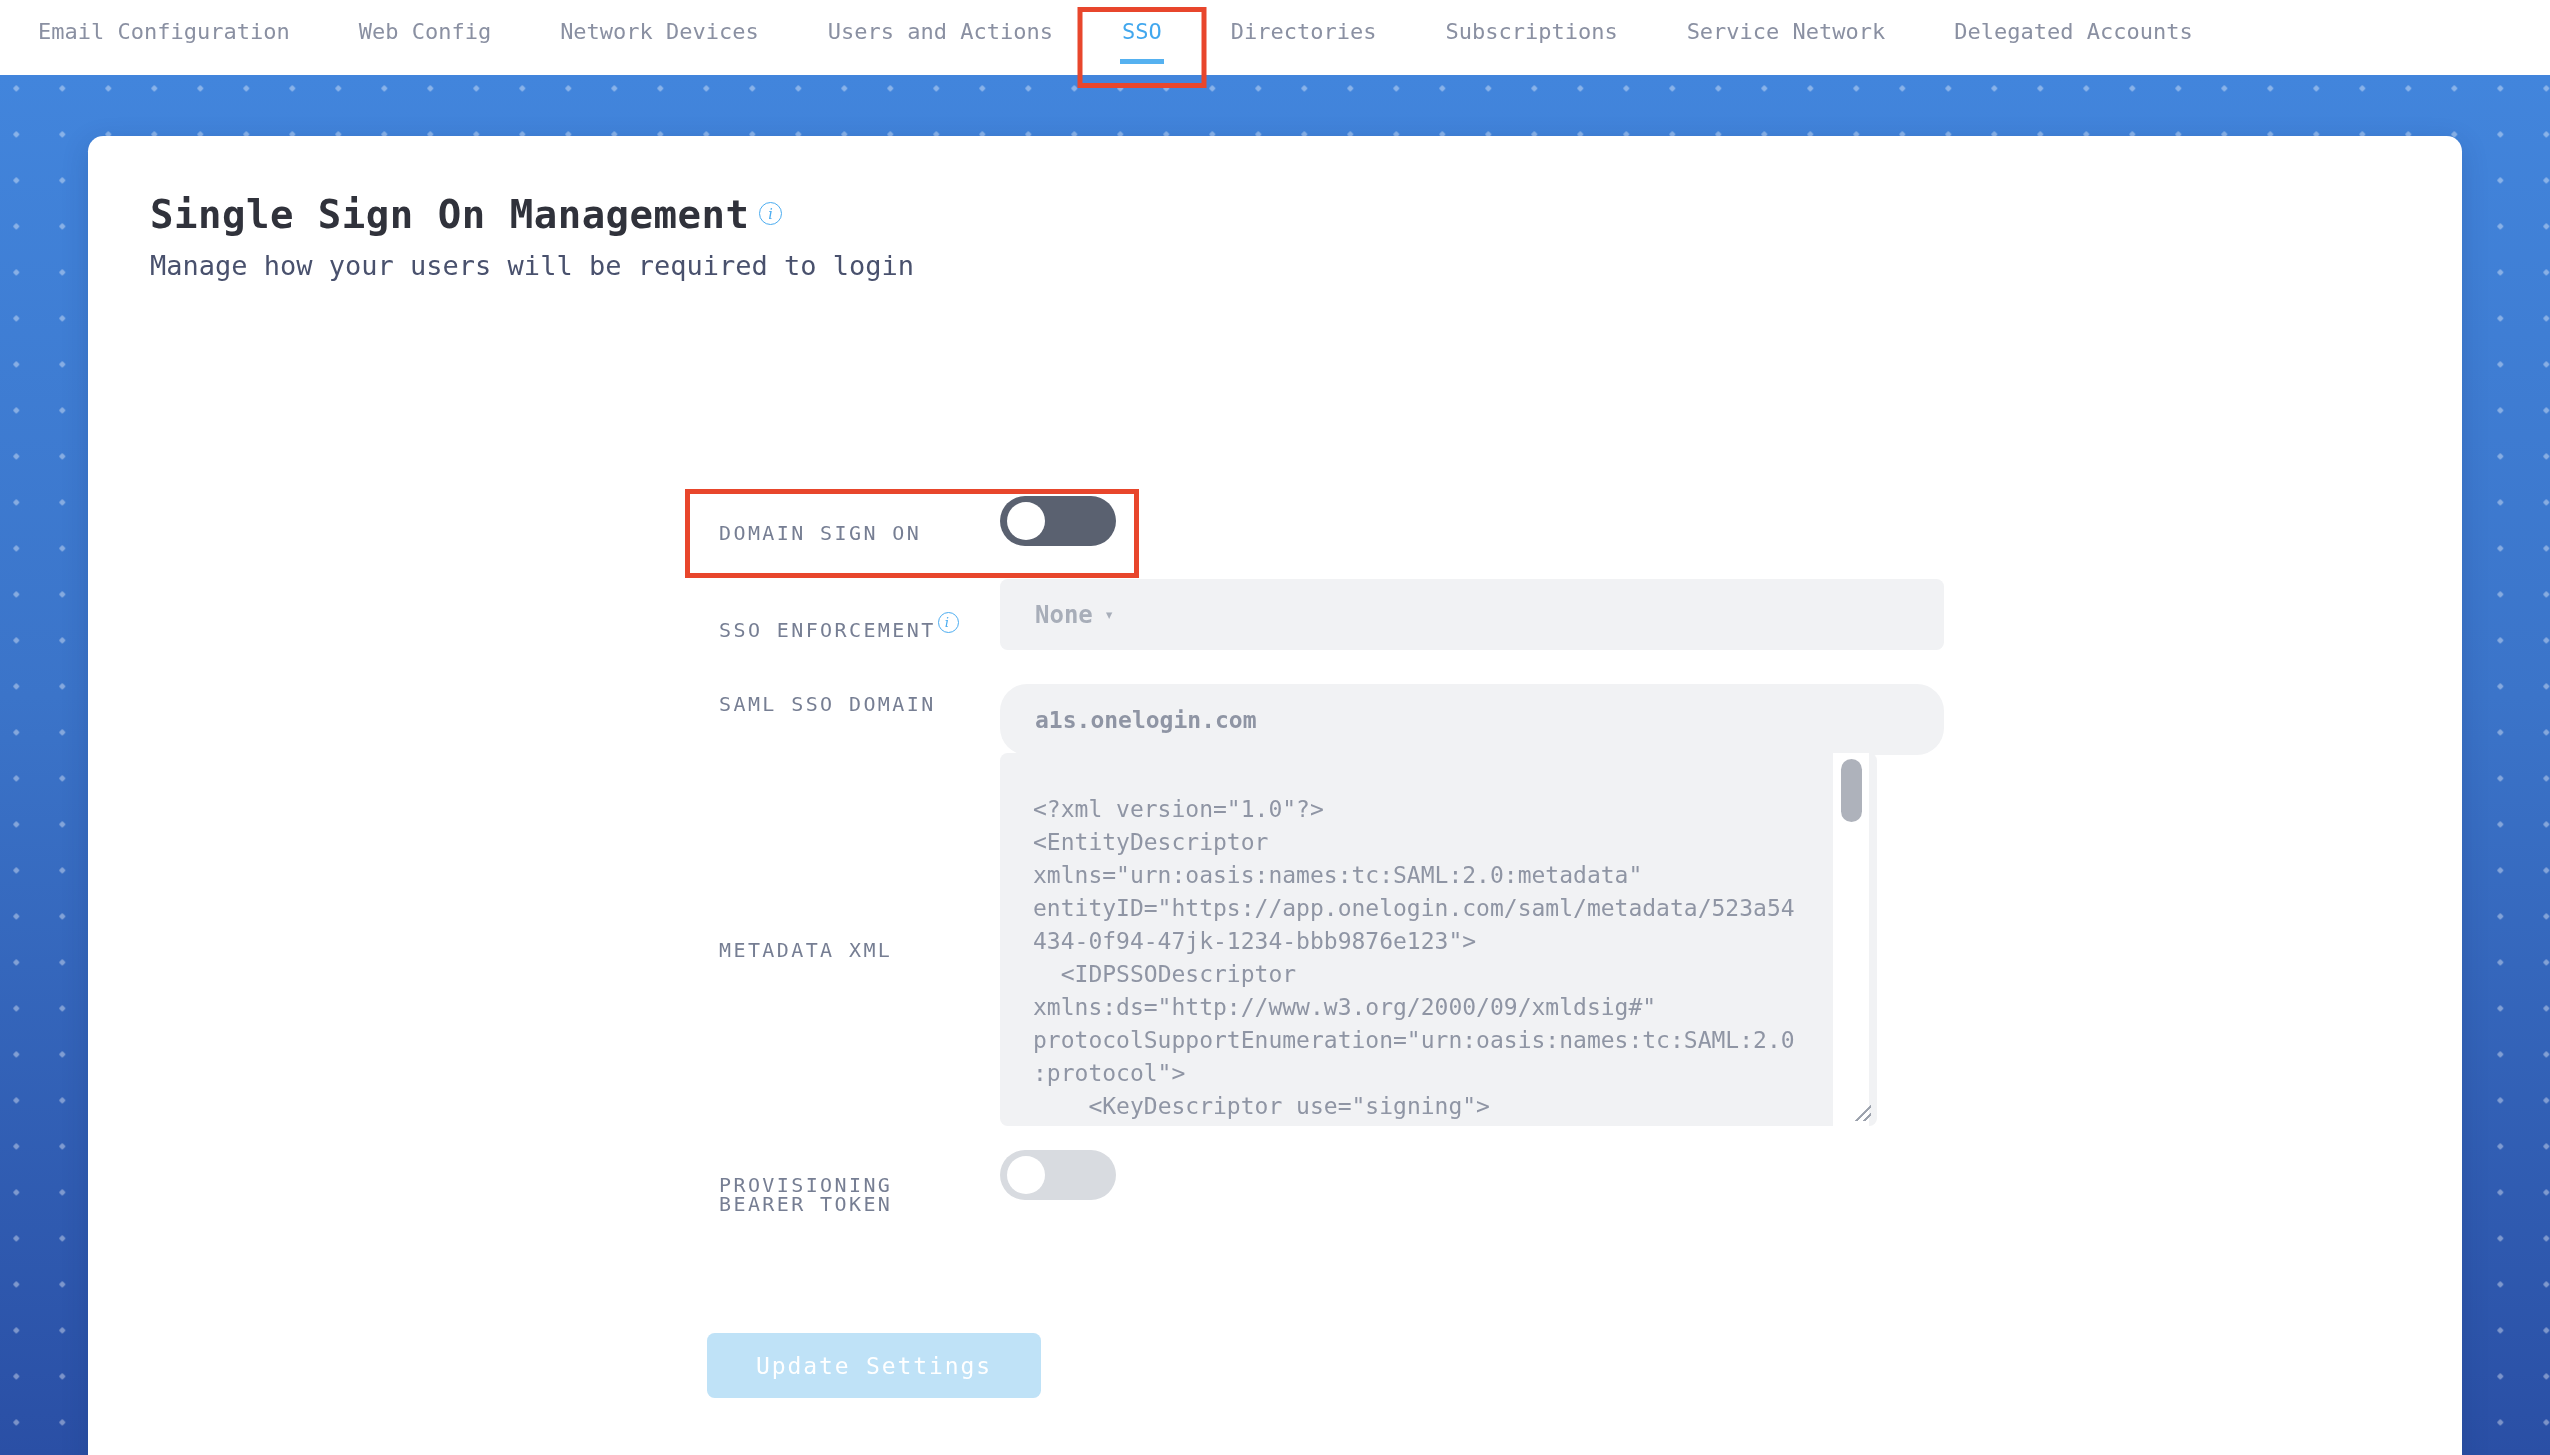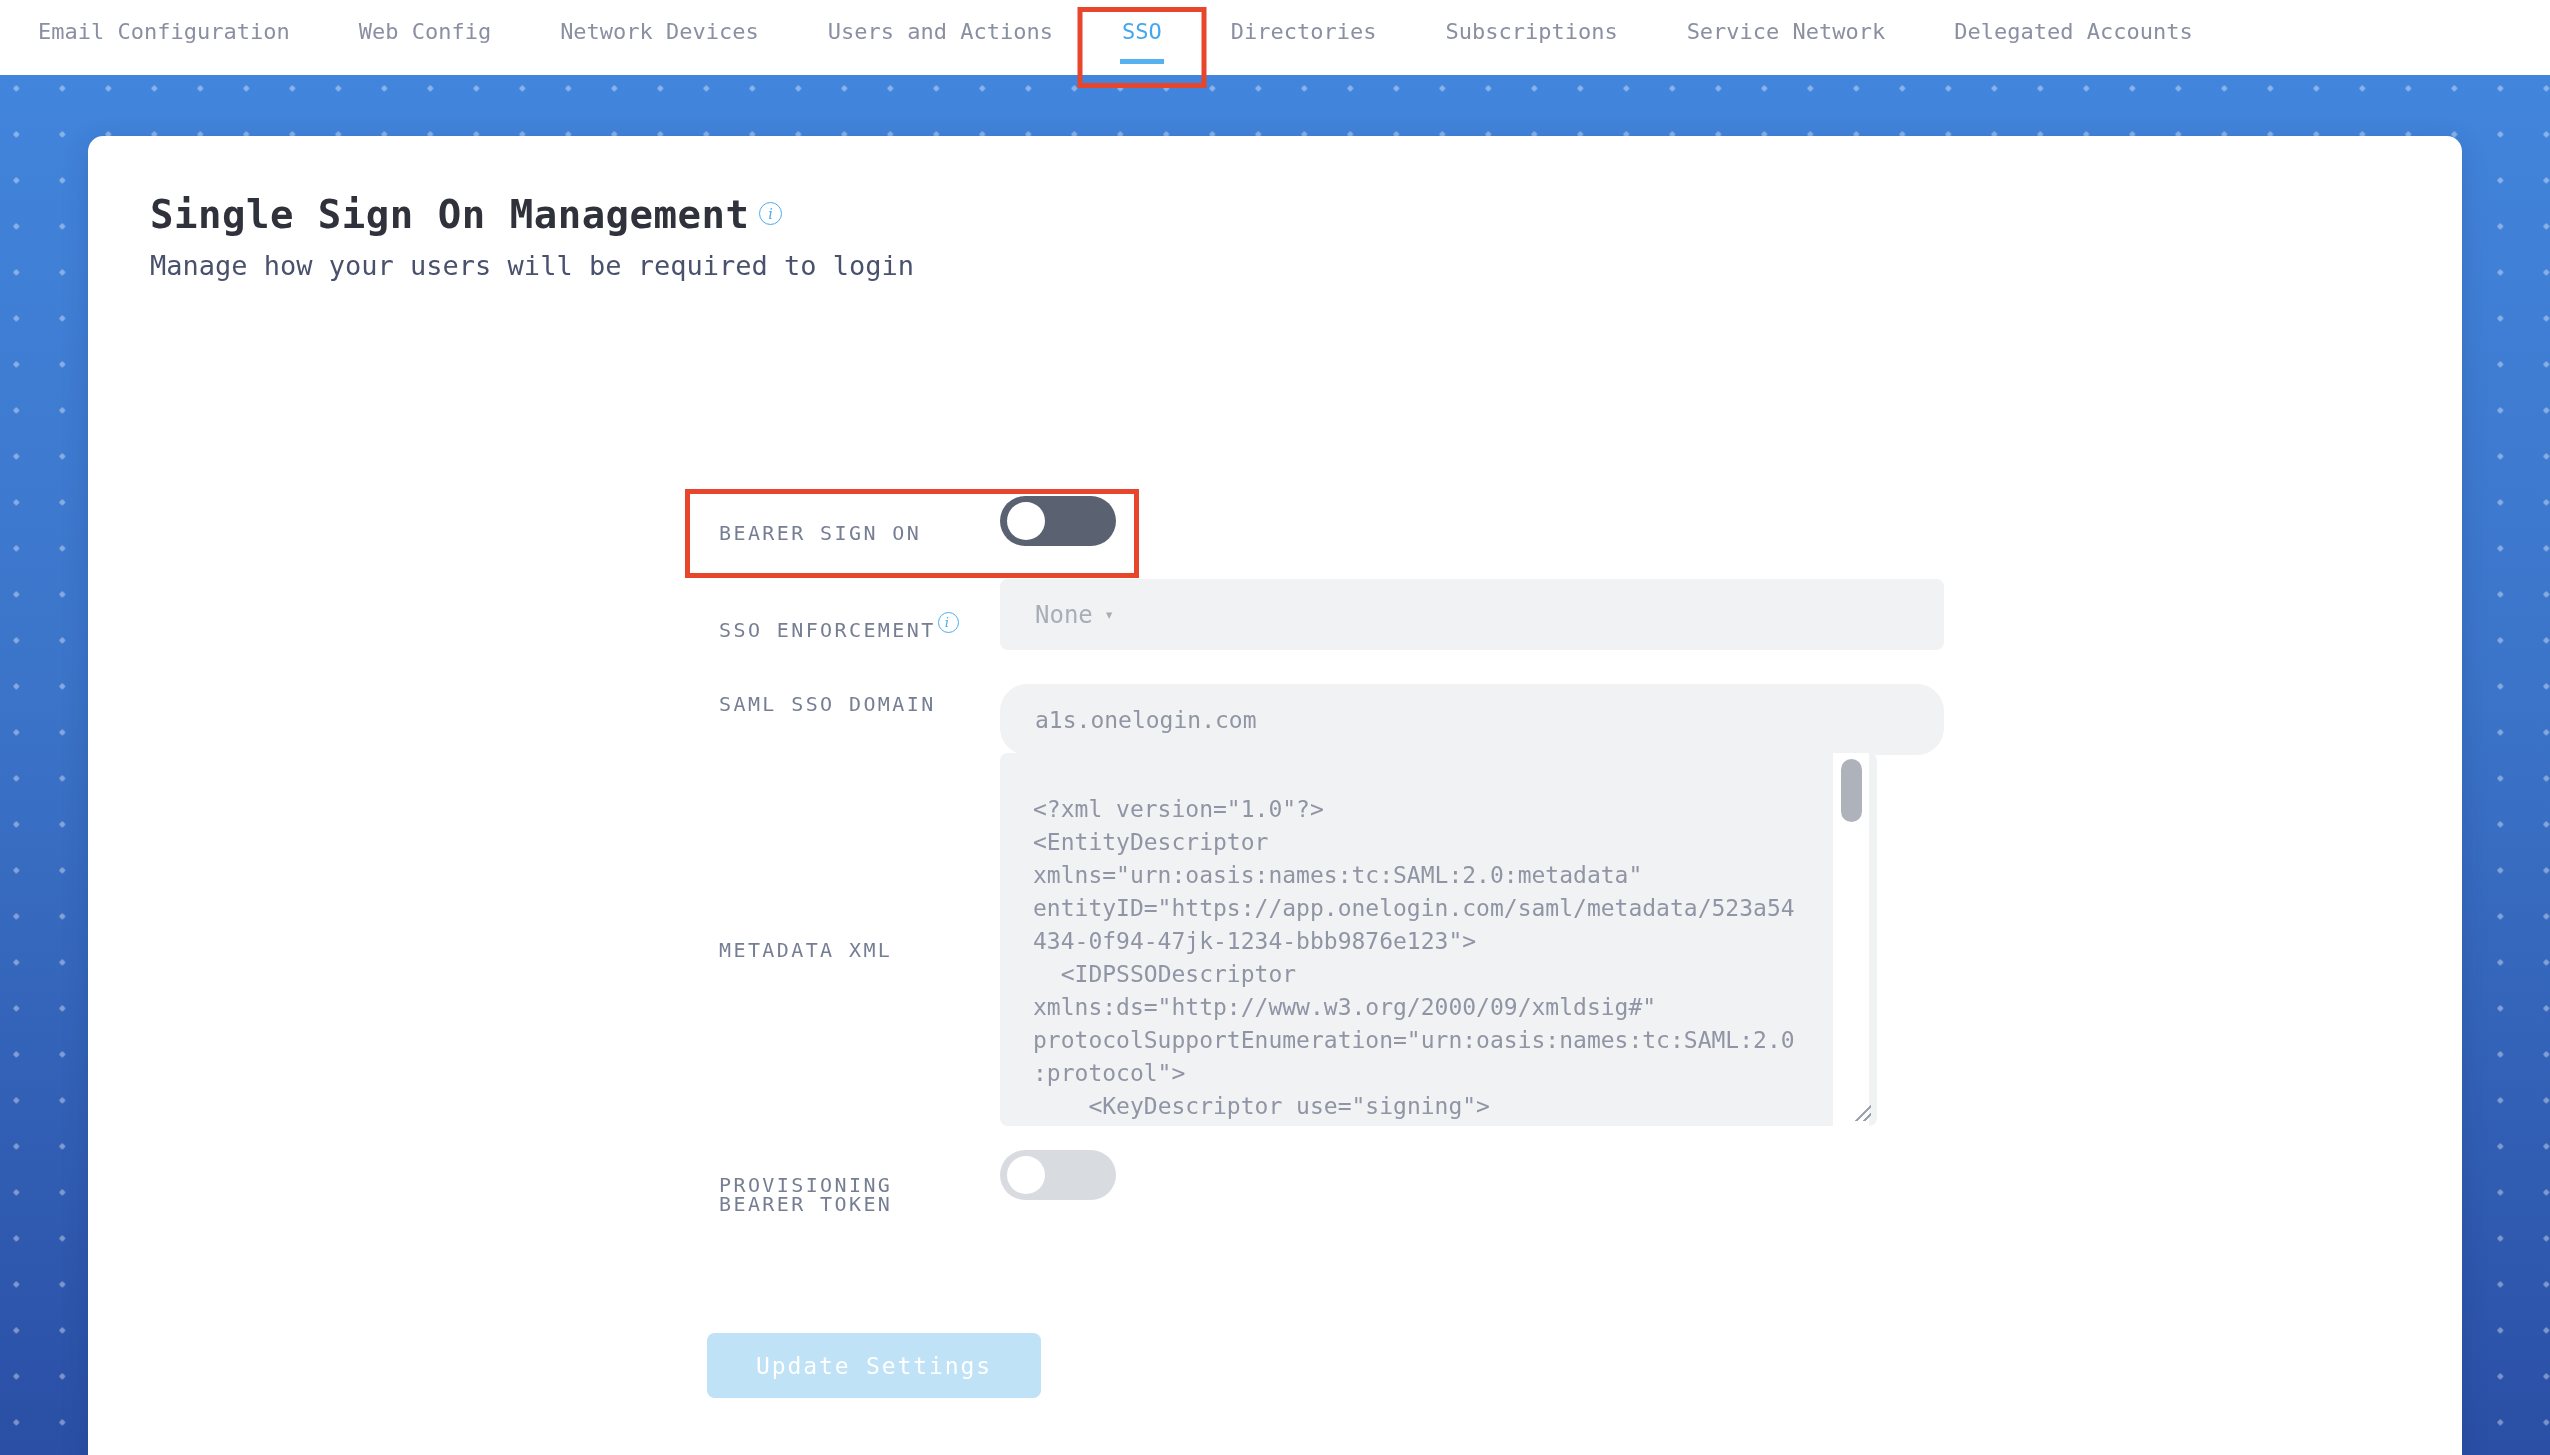--- a/index.html
+++ b/index.html
@@ -88,21 +88,21 @@
   .toggle .knob {
     position: absolute; left: 6.7px; top: 5.8px; width: 38px; height: 38px;
     border-radius: 50%; background: #ffffff;
   }
   .toggle.dark { background: #5A6170; }
   .toggle.light { background: #D8DBE0; }
 
   .field {
     position: absolute; left: 912px; width: 944px; height: 71px;
     background: #F1F2F4; border-radius: 7.7px;
-    display: flex; align-items: center; padding-left: 35px;
+    display: flex; align-items: center; padding-left: 35px; font-weight: bold;
   }
   .field.select { cursor: pointer; }
   .select-value { font-size: 24px; color: #A8AEB9; }
   .caret { font-size: 16.3px; color: #A8AEB9; margin-left: 11.5px; }
   .input-value { font-size: 23px; color: #8F95A4; }
 
   .xml-area {
     position: absolute; left: 912px; top: 617px; width: 877px; height: 373px;
     background: #F1F2F4; border-radius: 7.7px; overflow: hidden; cursor: text;
   }
@@ -182,21 +182,21 @@
   <div class="card-header">
     <div class="title-row">
       <h1 class="page-title">Single Sign On Management</h1>
       <span class="info-icon">i</span>
     </div>
     <div class="page-subtitle">Manage how your users will be required to login</div>
   </div>
 
   <div class="annotation-box-row"></div>
 
-  <div class="field-label" style="top: 385px;">BEARER SIGN ON</div>
+  <div class="field-label" style="top: 385px;">DOMAIN SIGN ON</div>
   <div class="toggle dark" style="top: 360px;">
     <span class="knob"></span>
   </div>
 
   <div class="field-label" style="top: 482px;">
     <span>SSO ENFORCEMENT</span><span class="info-icon label-info">i</span>
   </div>
   <div class="field select" style="top: 443px;">
     <span class="select-value">None</span>
     <span class="caret">▾</span>

